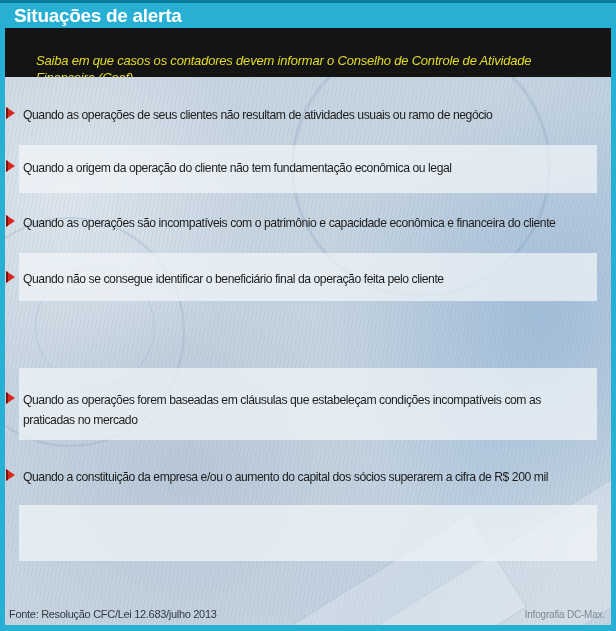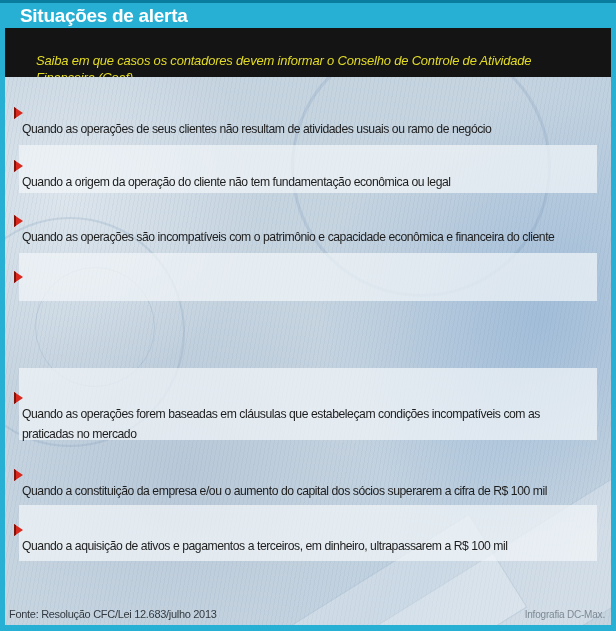--- a/index.html
+++ b/index.html
@@ -7,21 +7,21 @@
   .poster{
     position:relative;
     width:616px;height:631px;
     background:#27b0d4;
     overflow:hidden;
     font-family:"Liberation Sans", sans-serif;
   }
   .topline{position:absolute;top:0;left:0;right:0;height:3px;background:#0a7c9e;}
   .header{position:absolute;top:3px;left:0;right:0;height:25px;}
   .header h1{
-    margin:0;padding:1px 0 0 20px;
+    margin:0;padding:1px 0 0 14px;
     font-size:19px;font-weight:bold;color:#ffffff;
     letter-spacing:-0.3px;line-height:24px;
   }
   .subheader{
     position:absolute;left:5px;top:28px;width:606px;height:49px;
     background:#141414;
     padding:8px 14px 0 15px;
   }
   .subheader p{
     margin:16px;max-width:500px;
@@ -55,22 +55,22 @@
   .bill.b2{right:90px;bottom:-70px;width:300px;height:110px;transform:rotate(-32deg);}
   .band{
     position:absolute;left:14px;width:578px;
     background:rgba(241,245,248,0.72);
   }
   .band.a{top:68px;height:48px;}
   .band.b{top:176px;height:48px;}
   .band.c{top:291px;height:72px;}
   .band.d{top:428px;height:56px;}
   .row{
-    position:absolute;left:9px;width:592px;
-    display:flex;align-items:flex-start;flex-direction:column;
+    position:absolute;left:1px;width:592px;
+    display:flex;align-items:flex-start;
   }
   .bullet{flex:0 0 auto;margin-top:2px;line-height:0;}
   .txt{
     margin-left:8px;
     color:#1d1d1d;font-size:12.2px;line-height:20px;
     letter-spacing:-0.45px;white-space:nowrap;
   }
   .row.wrap .txt{white-space:normal;width:552px;margin-left:8px;}
   .footer{
     position:absolute;left:4px;right:6px;bottom:5px;
@@ -126,41 +126,35 @@
             <polygon points="0,0 9,6 0,12" fill="#d8271d"></polygon>
             <polygon points="0,0 2,1.3 2,10.7 0,12" fill="#7d150f"></polygon>
           </svg></span>
       <span class="txt">Quando as operações são incompatíveis com o patrimônio e capacidade econômica e financeira do cliente</span>
     </div>
     <div class="row" style="top:192px">
       <span class="bullet"><svg width="9" height="12" viewBox="0 0 9 12">
             <polygon points="0,0 9,6 0,12" fill="#d8271d"></polygon>
             <polygon points="0,0 2,1.3 2,10.7 0,12" fill="#7d150f"></polygon>
           </svg></span>
+      <span class="txt">Quando não se consegue identificar o beneficiário final da operação feita pelo cliente</span>
     </div>
     <div class="row wrap" style="top:313px">
       <span class="bullet"><svg width="9" height="12" viewBox="0 0 9 12">
             <polygon points="0,0 9,6 0,12" fill="#d8271d"></polygon>
             <polygon points="0,0 2,1.3 2,10.7 0,12" fill="#7d150f"></polygon>
           </svg></span>
       <span class="txt">Quando as operações forem baseadas em cláusulas que estabeleçam condições incompatíveis com as praticadas no mercado</span>
     </div>
     <div class="row" style="top:390px">
       <span class="bullet"><svg width="9" height="12" viewBox="0 0 9 12">
             <polygon points="0,0 9,6 0,12" fill="#d8271d"></polygon>
             <polygon points="0,0 2,1.3 2,10.7 0,12" fill="#7d150f"></polygon>
           </svg></span>
-      <span class="txt">Quando a constituição da empresa e/ou o aumento do capital dos sócios superarem a cifra de R$ 100 mil</span>
-    </div>
-    <div class="row" style="top:445px">
-      <span class="bullet"><svg width="9" height="12" viewBox="0 0 9 12">
-            <polygon points="0,0 9,6 0,12" fill="#d8271d"></polygon>
-            <polygon points="0,0 2,1.3 2,10.7 0,12" fill="#7d150f"></polygon>
-          </svg></span>
-      <span class="txt">Quando a aquisição de ativos e pagamentos a terceiros, em dinheiro, ultrapassarem a R$ 100 mil</span>
+      <span class="txt">Quando a constituição da empresa e/ou o aumento do capital dos sócios superarem a cifra de R$ 200 mil</span>
     </div>
 
     <div class="footer">
       <span class="source">Fonte: Resolução CFC/Lei 12.683/julho 2013</span>
       <span class="credit">Infografia DC-Max.</span>
     </div>
   </div>
 </div>
 
 </body></html>

